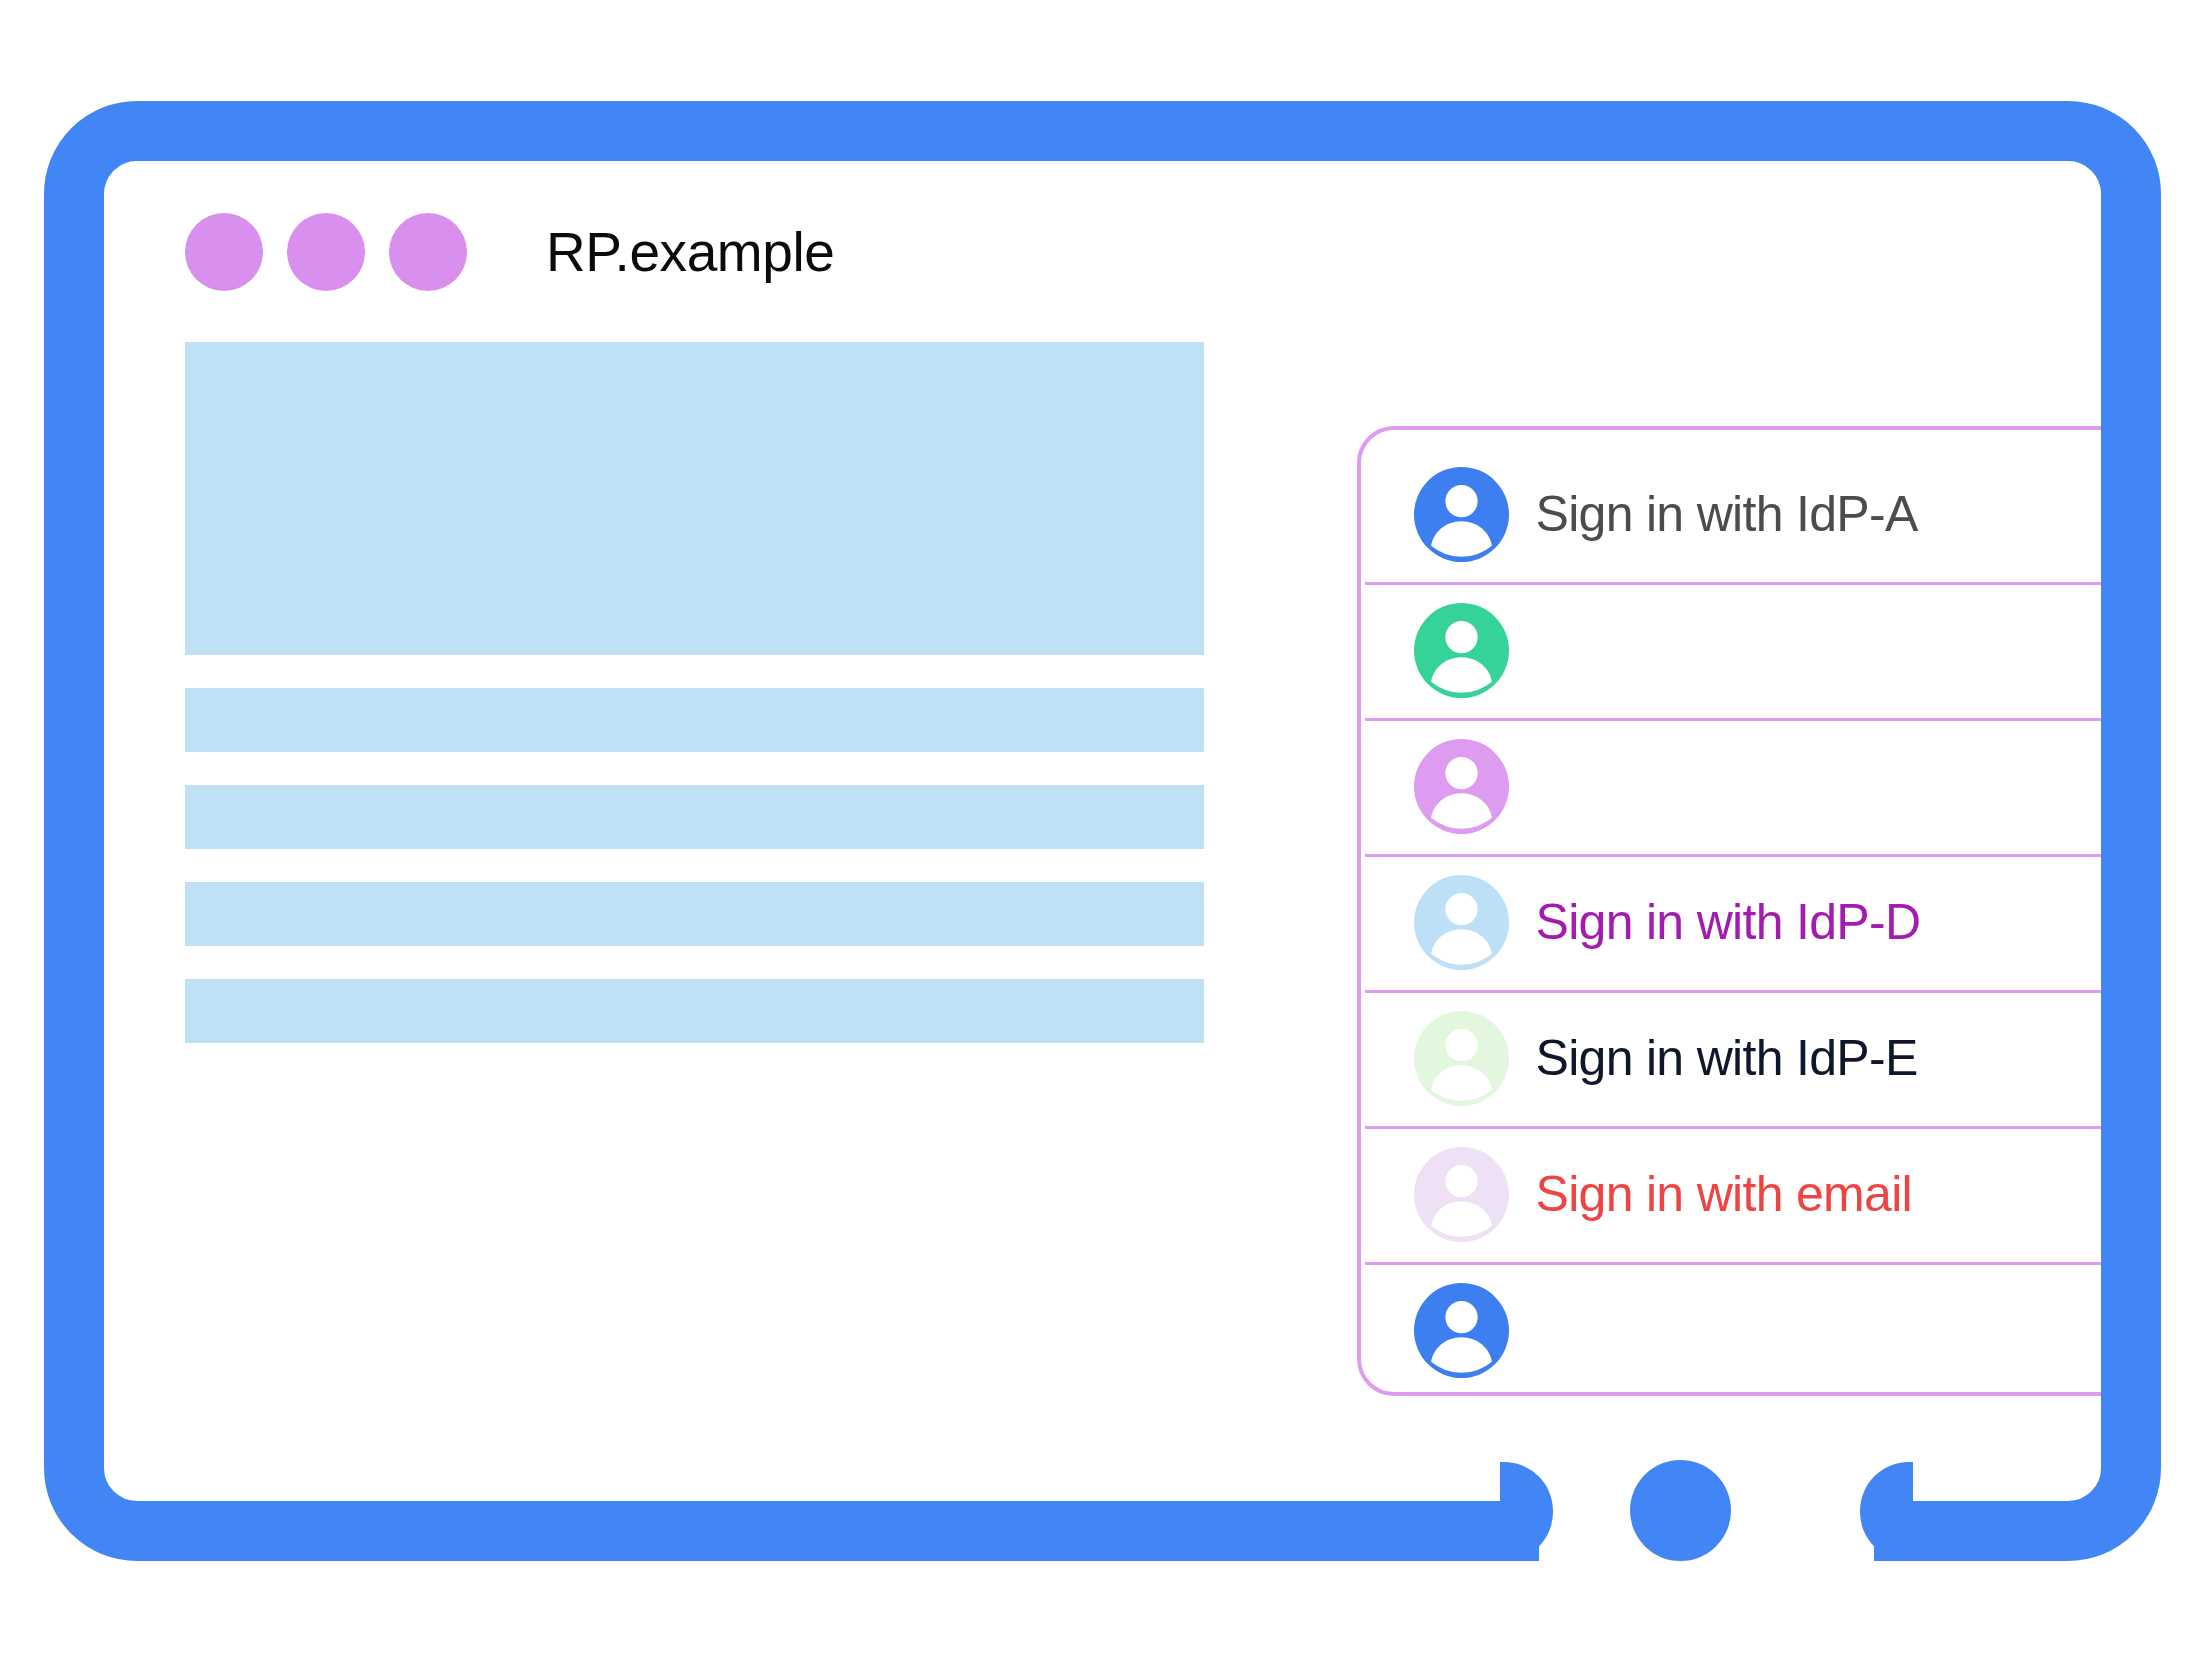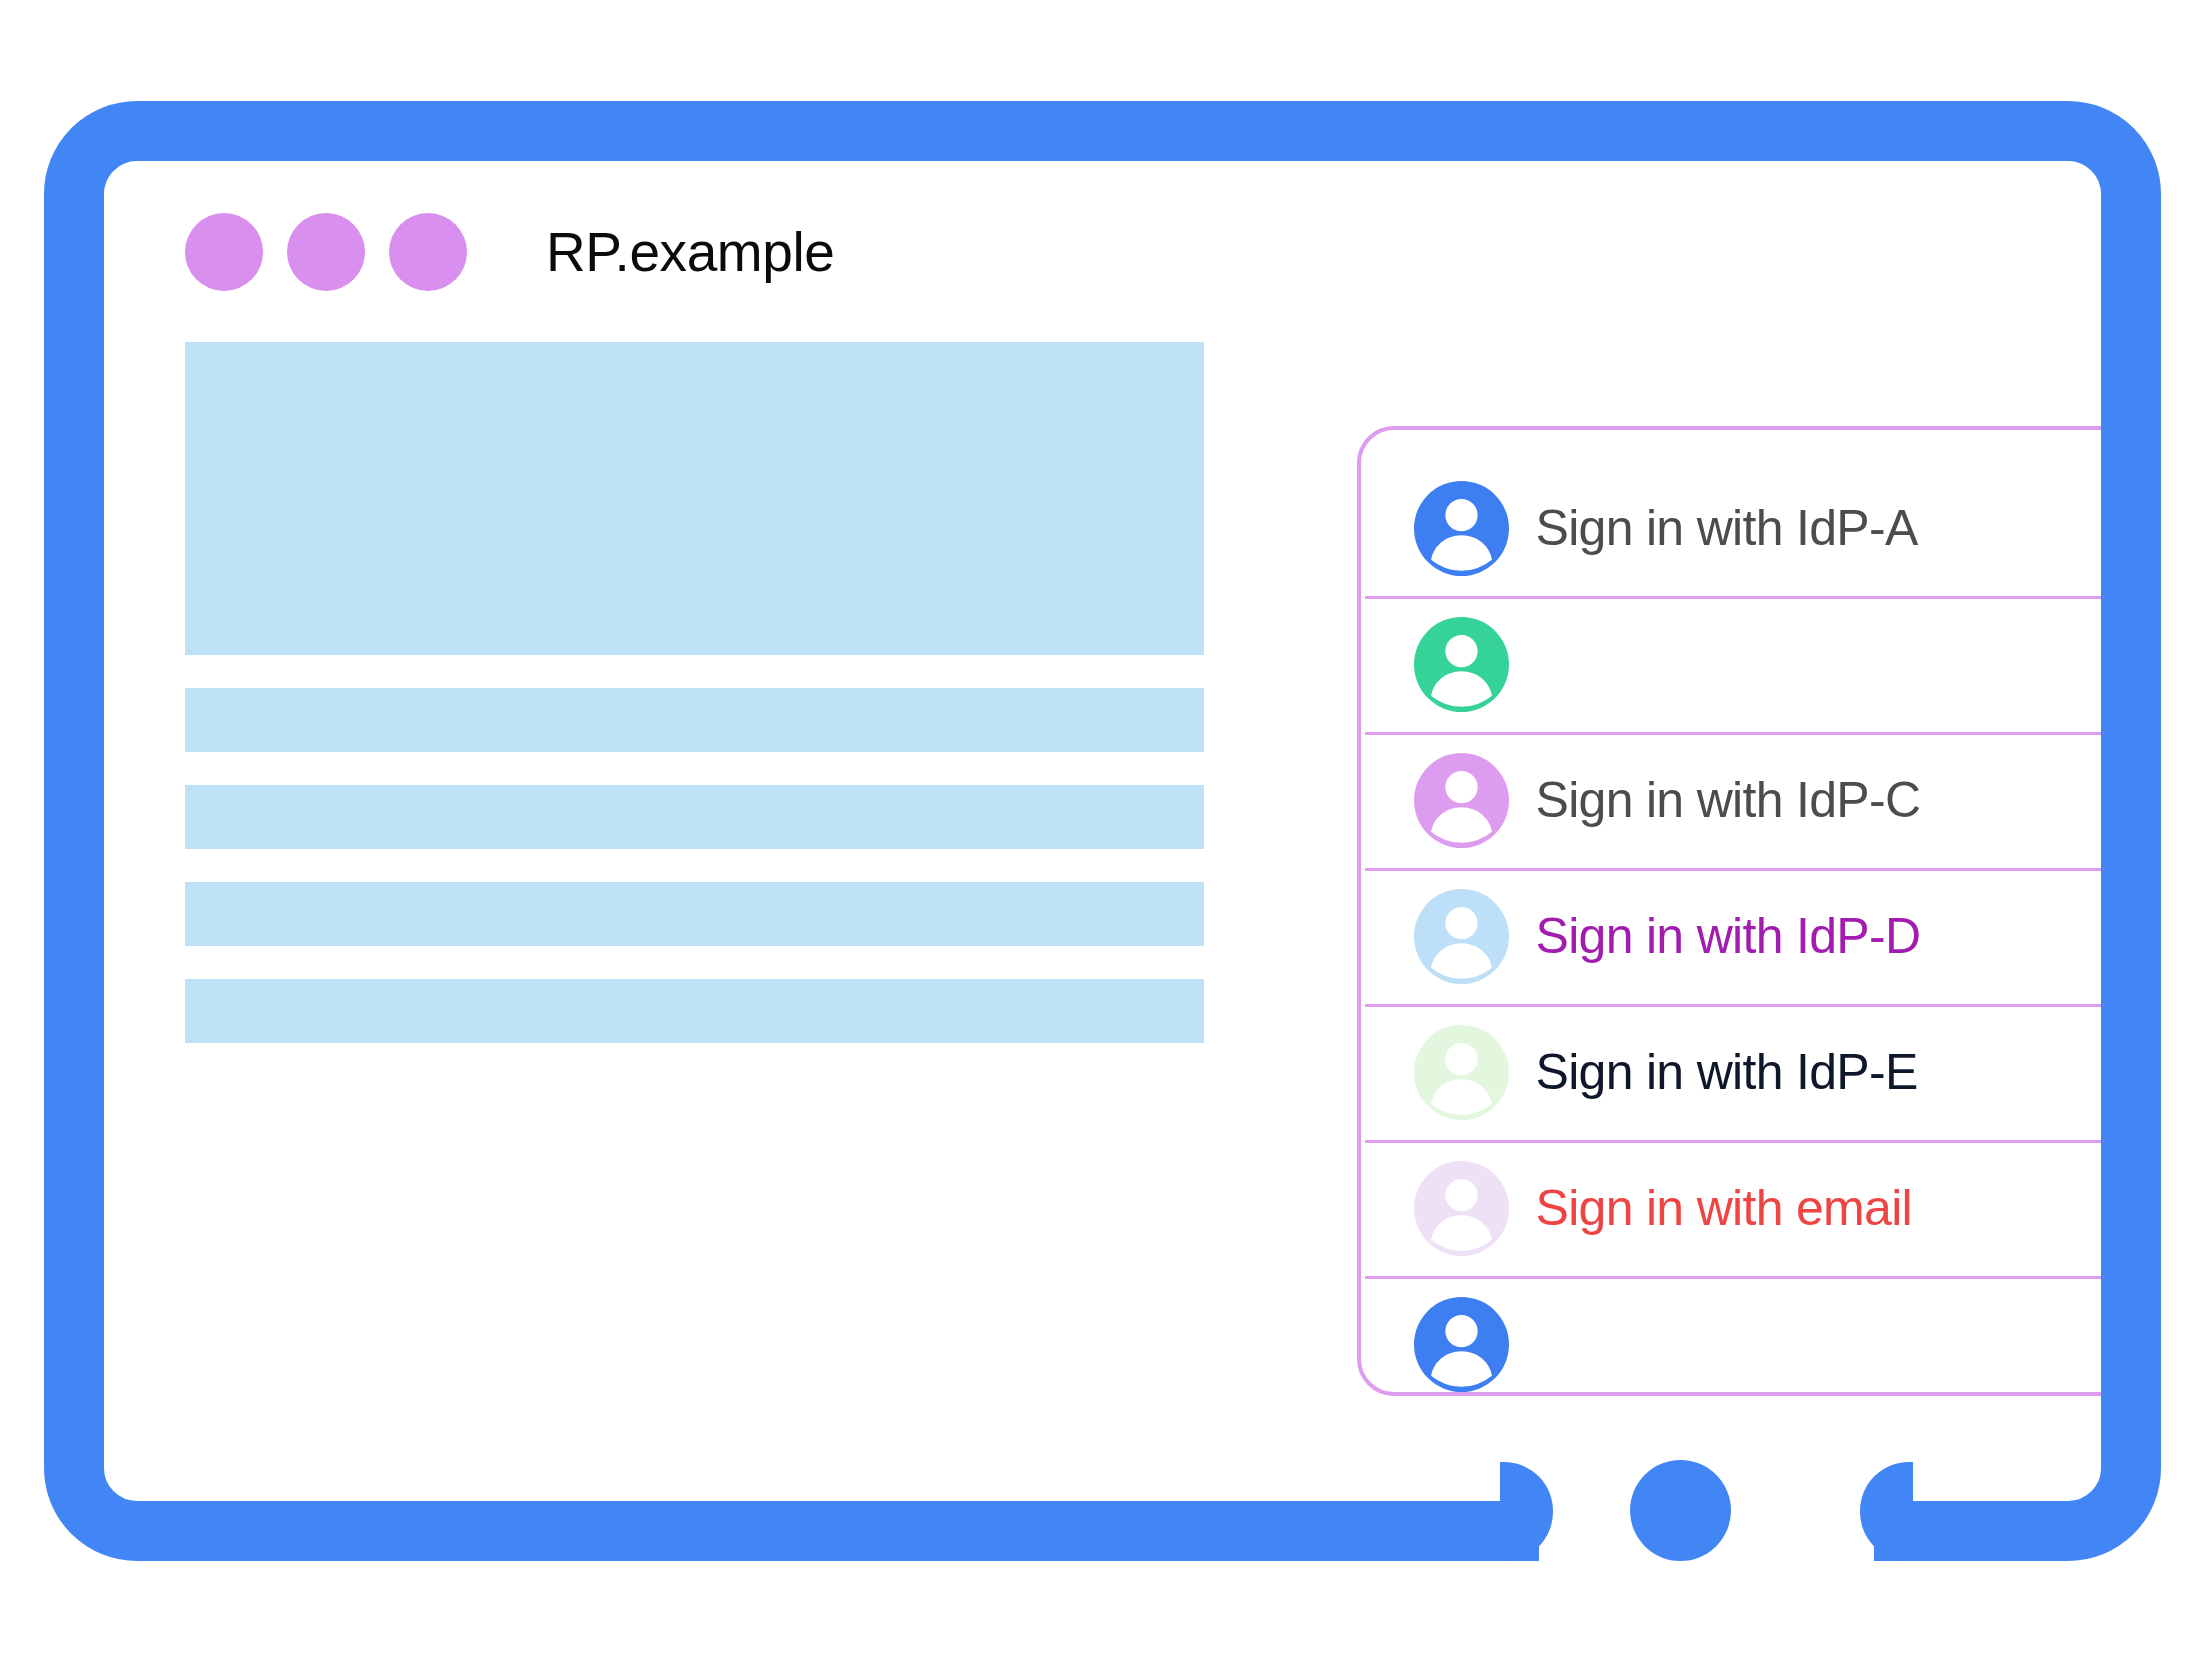--- a/index.html
+++ b/index.html
@@ -143,21 +143,21 @@
     width: 790px;
     height: 970px;
     border: 4.4px solid #dd9cf0;
     border-radius: 37px;
     box-sizing: border-box;
     background: #ffffff;
   }
   .chooser-list {
     position: absolute;
     left: 0;
-    top: 30px;
+    top: 16px;
     width: 100%;
     box-sizing: border-box;
   }
   .chooser-item {
     position: relative;
     display: flex;
     align-items: center;
     height: 136px;
     padding-left: 53px;
     box-sizing: border-box;
@@ -235,21 +235,20 @@
                 <circle cx="50" cy="36" r="17" fill="#ffffff"></circle>
                 <path d="M50 57 C33 57 20 69 18 83 A50 50 0 0 0 82 83 C80 69 67 57 50 57 Z" fill="#ffffff"></path>
               </svg></div>
           </div>
           <div class="chooser-item">
             <div class="avatar"><svg viewBox="0 0 100 100" width="100%" height="100%">
                 <circle cx="50" cy="50" r="50" fill="#dd9cf0"></circle>
                 <circle cx="50" cy="36" r="17" fill="#ffffff"></circle>
                 <path d="M50 57 C33 57 20 69 18 83 A50 50 0 0 0 82 83 C80 69 67 57 50 57 Z" fill="#ffffff"></path>
               </svg></div>
-            <div class="chooser-label" style="color: rgb(76, 76, 76);">Sign in with IdP-C</div>
           </div>
           <div class="chooser-item">
             <div class="avatar"><svg viewBox="0 0 100 100" width="100%" height="100%">
                 <circle cx="50" cy="50" r="50" fill="#bddff7"></circle>
                 <circle cx="50" cy="36" r="17" fill="#ffffff"></circle>
                 <path d="M50 57 C33 57 20 69 18 83 A50 50 0 0 0 82 83 C80 69 67 57 50 57 Z" fill="#ffffff"></path>
               </svg></div>
             <div class="chooser-label" style="color: #a21caf;">Sign in with IdP-D</div>
           </div>
           <div class="chooser-item">

